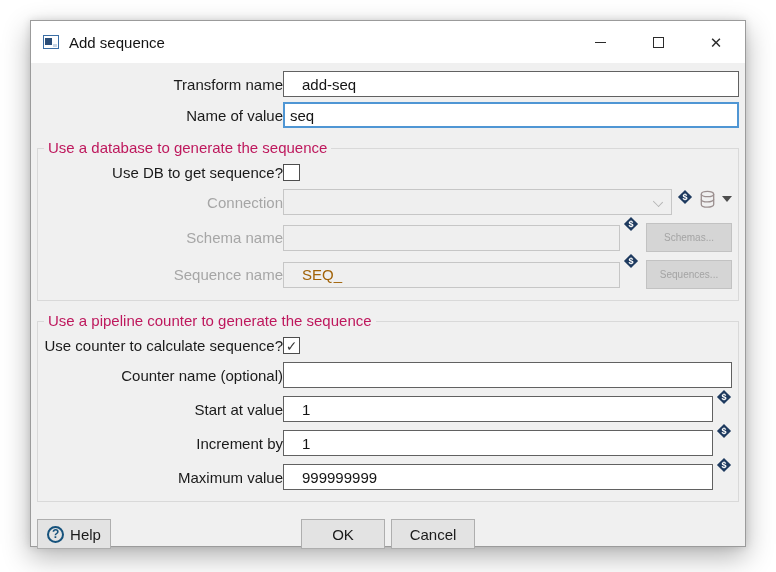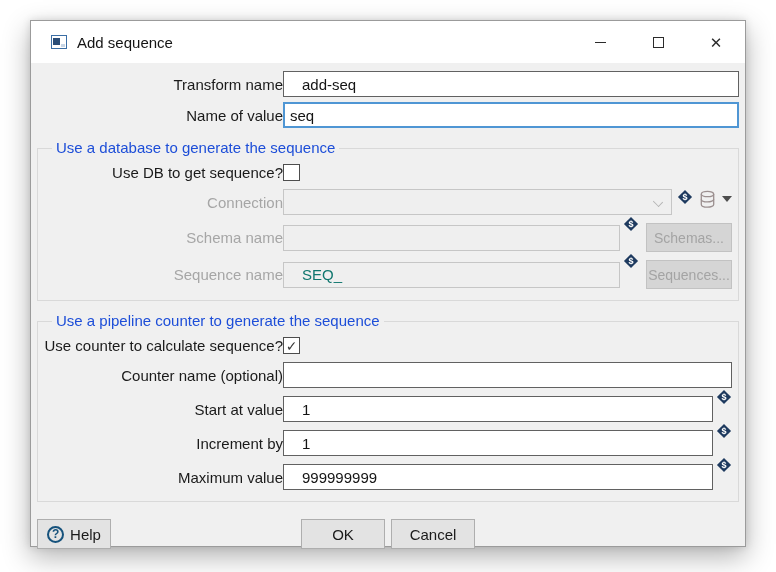--- a/index.html
+++ b/index.html
@@ -6,48 +6,48 @@
   html, body { width: 776px; height: 572px; background: #ffffff; overflow: hidden;
     font-family: "Liberation Sans", sans-serif; }
 
   .dialog {
     position: absolute; left: 30px; top: 20px; width: 716px; height: 527px;
     background: #f0f0f0; border: 1px solid #9b9b9b;
     box-shadow: 0 10px 26px rgba(0,0,0,0.30), 0 0 8px rgba(0,0,0,0.12);
   }
 
   
-  .titlebar { height: 42px; background: #ffffff; display: flex; align-items: center; padding-left: 20px; }
+  .titlebar { height: 42px; background: #ffffff; display: flex; align-items: center; padding-left: 12px; }
   .app-icon { width: 17px; height: 15px; margin-right: 9px; display: inline-block; }
   .title-text { font-size: 15px; color: #141414; }
   .win-controls { margin-left: auto; display: flex; height: 100%; }
   .wc { width: 58px; height: 100%; display: flex; align-items: center; justify-content: center; cursor: default; }
   .glyph-min { width: 11px; border-top: 1px solid #2b2b2b; display: block; }
   .glyph-max { width: 11px; height: 11px; border: 1px solid #2b2b2b; display: block; }
   .glyph-close { font-size: 15px; color: #2b2b2b; line-height: 1; }
 
   
   .body-area { padding-top: 8px; }
   .row { display: flex; align-items: center; margin: 0 6px; }
   .lbl { width: 246px; text-align: right; padding-right: 0; font-size: 15px; color: #1a1a1a; flex: none; }
   .lbl.disabled { color: #a6a6a6; }
   .groupbox .lbl { width: 239px; }
 
   .txt { flex: 1; height: 26px; border: 1px solid #616161; background: #fff;
          font-family: "Liberation Sans", sans-serif; font-size: 15px; color: #141414; padding: 0 18px; outline: none; }
   .txt.focus-blue { border: 2px solid #4f96d4; padding: 2px 5px; }
-  .txt:disabled { background: #efefef; border-color: #c6c6c6; color: #0f766e; }
+  .txt:disabled { background: #efefef; border-color: #c6c6c6; color: #a16207; }
 
   .row-gap-s { margin-top: 5px; }
   .row-gap-m { margin-top: 8px; }
 
   
   .groupbox { position: relative; margin: 20px 6px 0 6px; border: 1px solid #d9d9d9; padding: 15px 0 11px 0; }
-  .gb-title { position: absolute; top: -10px; left: 14px; background: #f0f0f0; padding: 0 4px;
-              font-size: 15px; color: #1d4ed8; }
+  .gb-title { position: absolute; top: -10px; left: 6px; background: #f0f0f0; padding: 0 4px;
+              font-size: 15px; color: #be185d; }
 
   
   .checkbox { width: 17px; height: 17px; border: 1px solid #4d4d4d; background: #fff; flex: none;
               display: flex; align-items: center; justify-content: center;
               font-size: 14px; color: #3a3a3a; line-height: 1; cursor: default; }
 
   
   .combo { flex: 1; height: 26px; border: 1px solid #c6c6c6; background: #efefef;
            position: relative; display: flex; align-items: center; }
   .combo .chevron { position: absolute; right: 9px; top: 8px; width: 8px; height: 8px;
@@ -63,21 +63,21 @@
 
   
   .db-cyl { width: 17px; height: 19px; flex: none; }
   .tri-down { width: 0; height: 0; border-left: 5px solid transparent; border-right: 5px solid transparent;
               border-top: 6px solid #4d4d4d; flex: none; }
 
   
   .btn { height: 29px; background: #e3e3e3; border: 1px solid #aeaeae;
          font-family: "Liberation Sans", sans-serif; font-size: 15px; color: #1a1a1a; cursor: default; }
   .btn:disabled { background: #d5d5d5; border-color: #c2c2c2; color: #a4a4a4; }
-  .btn.side { width: 86px; margin-left: 7px; flex: none; font-size: 14px; }
+  .btn.side { width: 86px; margin-left: 7px; flex: none; font-size: 10px; }
   .footer { position: relative; margin-top: 17px; height: 30px; }
   .footer .center-group { display: flex; justify-content: center; gap: 6px; }
   .btn.ok, .btn.cancel { width: 84px; height: 30px; }
   .btn.help { position: absolute; left: 6px; top: 0; height: 30px; width: 74px;
               display: flex; align-items: center; justify-content: center; gap: 6px; }
   .help-circle { width: 17px; height: 17px; border-radius: 50%; border: 2px solid #16527c;
                  color: #16527c; font-size: 12px; font-weight: bold;
                  display: flex; align-items: center; justify-content: center; flex: none; }
 
   

